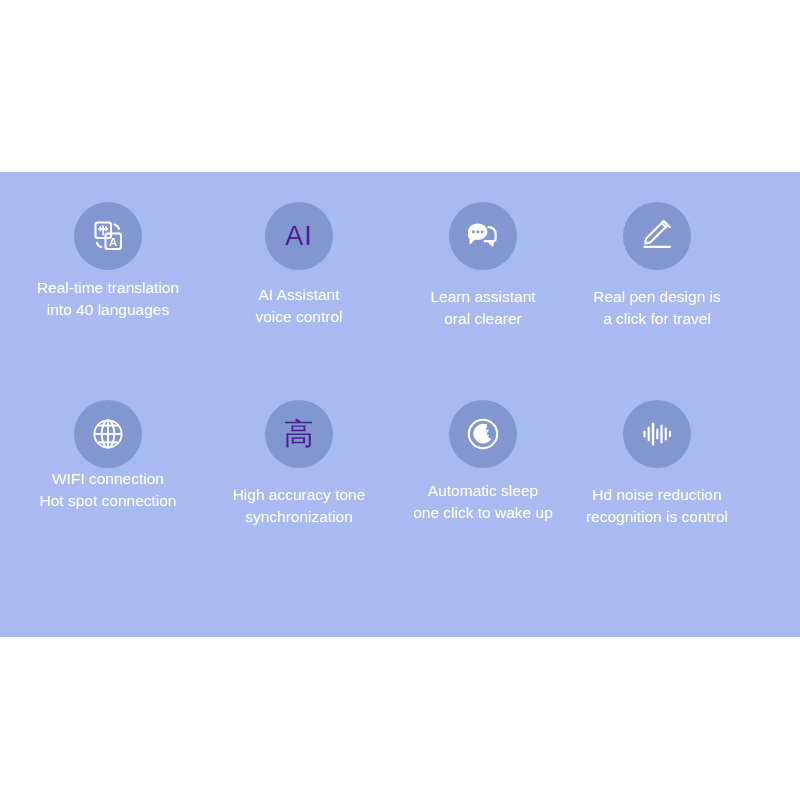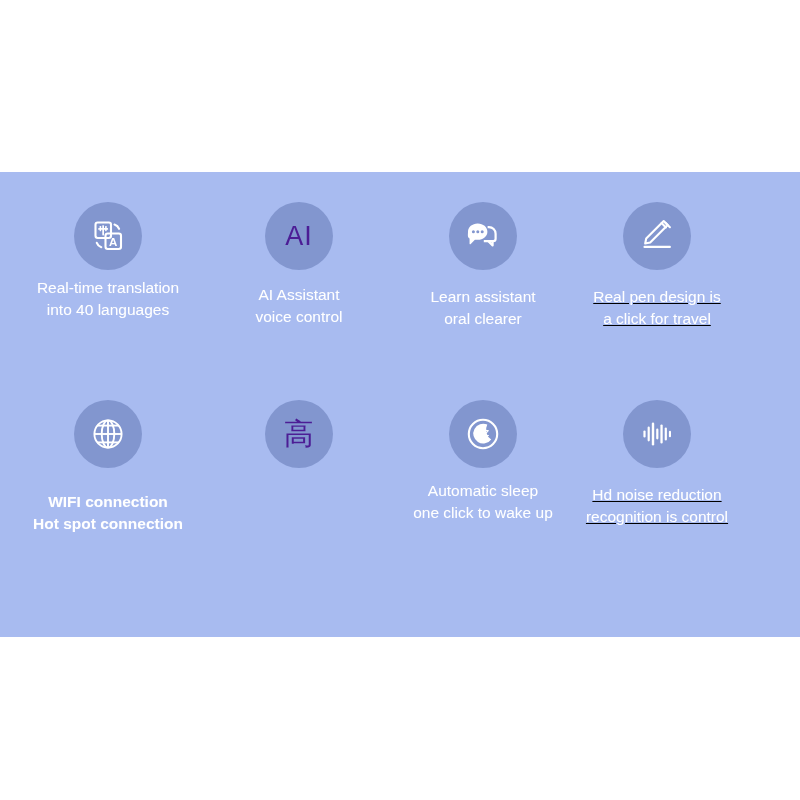--- a/index.html
+++ b/index.html
@@ -41,21 +41,21 @@
   .feature-cell {
     width: 200px;
     display: flex;
     flex-direction: column;
     align-items: center;
   }
   
   .feature-cell.col-0 { margin-left: 8px; }
   .feature-cell.col-1 { margin-left: -9px; }
   .feature-cell.col-2 { margin-left: -16px; }
-  .feature-cell.col-3 { margin-left: -26px; text-decoration: underline; }
+  .feature-cell.col-3 { margin-left: -26px; }
 
   .icon-circle {
     width: 68px;
     height: 68px;
     border-radius: 50%;
     background: #8296cf;
     display: flex;
     align-items: center;
     justify-content: center;
     flex: none;
@@ -87,21 +87,21 @@
     text-align: center;
     white-space: nowrap;
     text-shadow: 0 0 1px rgba(255,255,255,0.25);
   }
   .feature-label .line { display: block; }
 
   
   .feature-cell.col-0 .feature-label { margin-top: 7px; }
   .feature-cell.col-2 .feature-label { margin-top: 16px; }
   .feature-cell.col-3 .feature-label { margin-top: 16px; }
-  #feature-row-2 .feature-cell.col-0 .feature-label { margin-top: 23px; font-weight: bold; }
+  #feature-row-2 .feature-cell.col-0 .feature-label { margin-top: 0; }
   #feature-row-2 .feature-cell.col-1 .feature-label { margin-top: 16px; }
   #feature-row-2 .feature-cell.col-2 .feature-label { margin-top: 12px; text-align: center; }
   #feature-row-2 .feature-cell.col-3 .feature-label { margin-top: 16px; }
 </style>
 </head>
 <body>
 
 <div id="root">
 
   <div id="feature-panel">
@@ -201,20 +201,24 @@
         <div class="feature-label">
           <span class="line">WIFI connection</span>
           <span class="line">Hot spot connection</span>
         </div>
       </div>
 
       <div class="feature-cell col-1">
         <div class="icon-circle">
           <span class="glyph-text glyph-cjk">高</span>
         </div>
+        <div class="feature-label">
+          <span class="line">High accuracy tone</span>
+          <span class="line">synchronization</span>
+        </div>
       </div>
 
       <div class="feature-cell col-2">
         <div class="icon-circle">
           <svg width="40" height="40" viewBox="0 0 40 40" aria-hidden="true">
             <circle cx="20" cy="20" r="14.2" fill="none" stroke="#ffffff" stroke-width="2.1"></circle>
             <path d="M24.3 10.6a9.9 9.9 0 1 0 3.9 14.8 11.4 11.4 0 0 1-3.9-14.8z" fill="#ffffff"></path>
             <text x="23.3" y="22.2" fill="#ffffff" font-family="Liberation Sans, sans-serif" font-size="9.6" font-weight="bold" text-anchor="middle">Z</text>
           </svg>
         </div>

